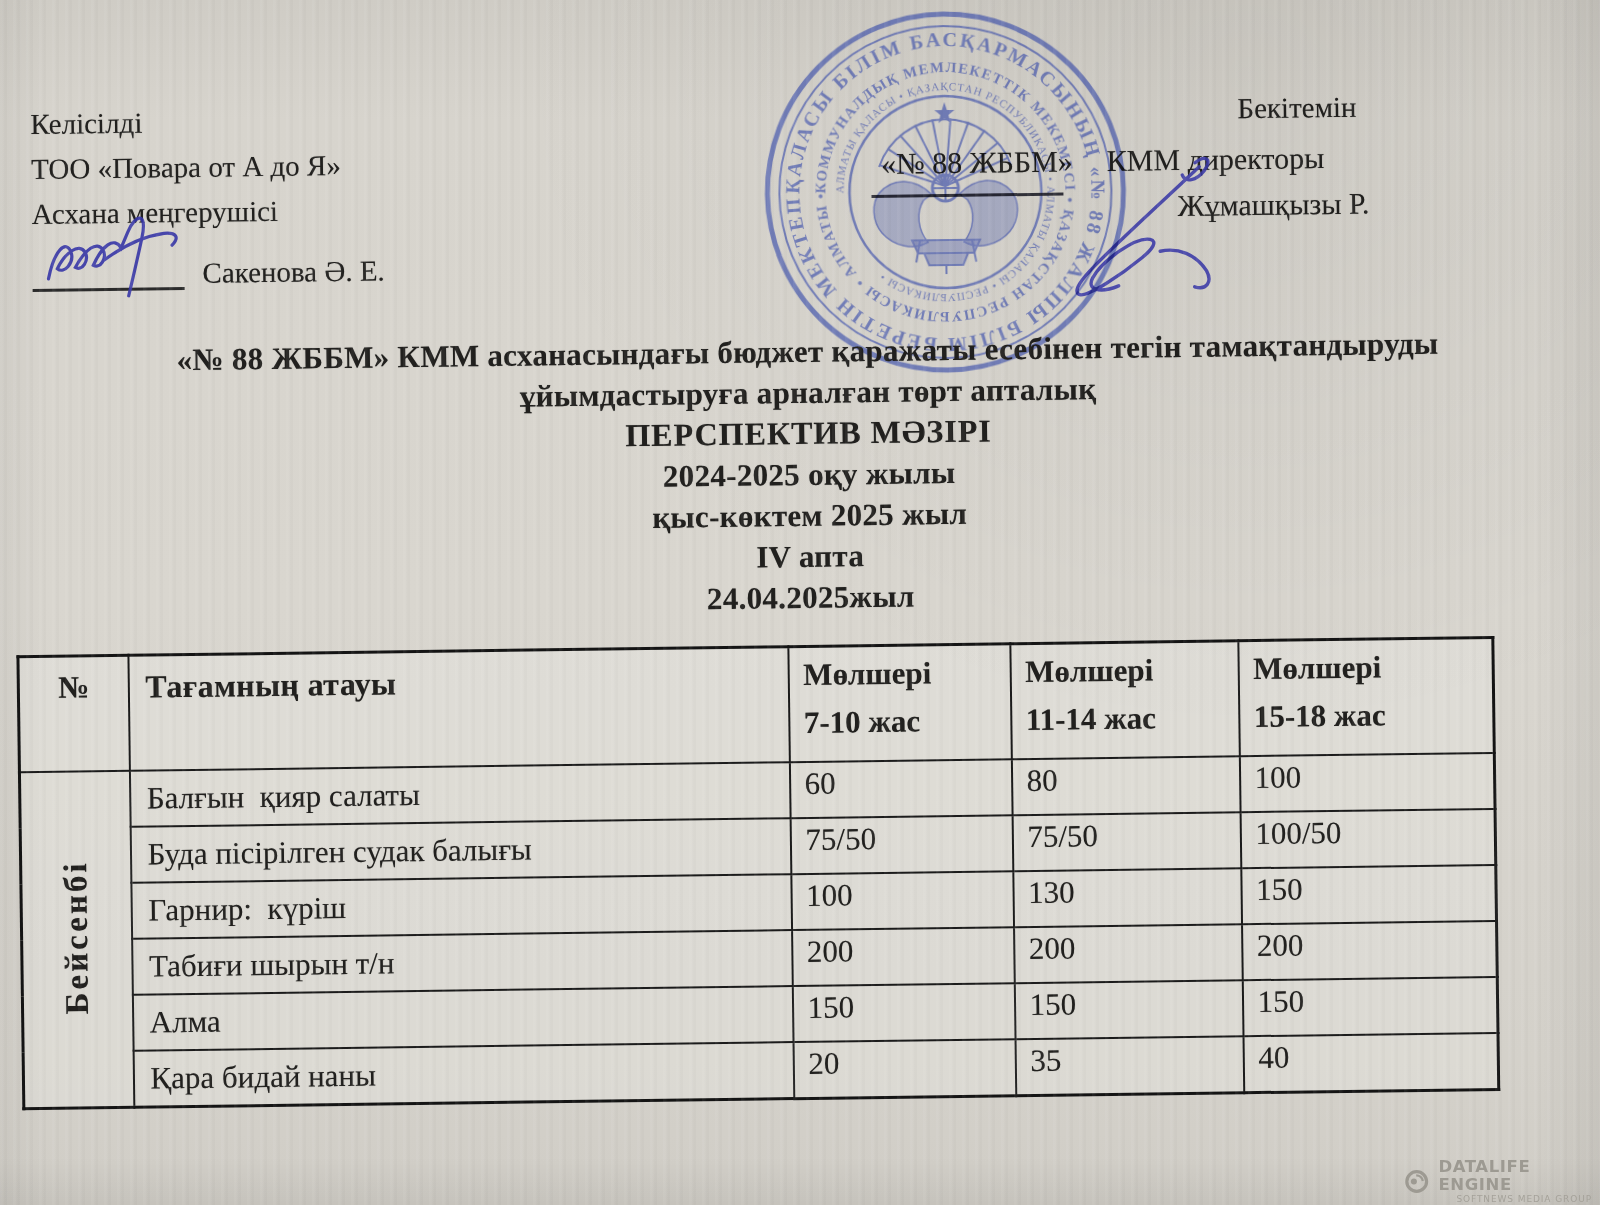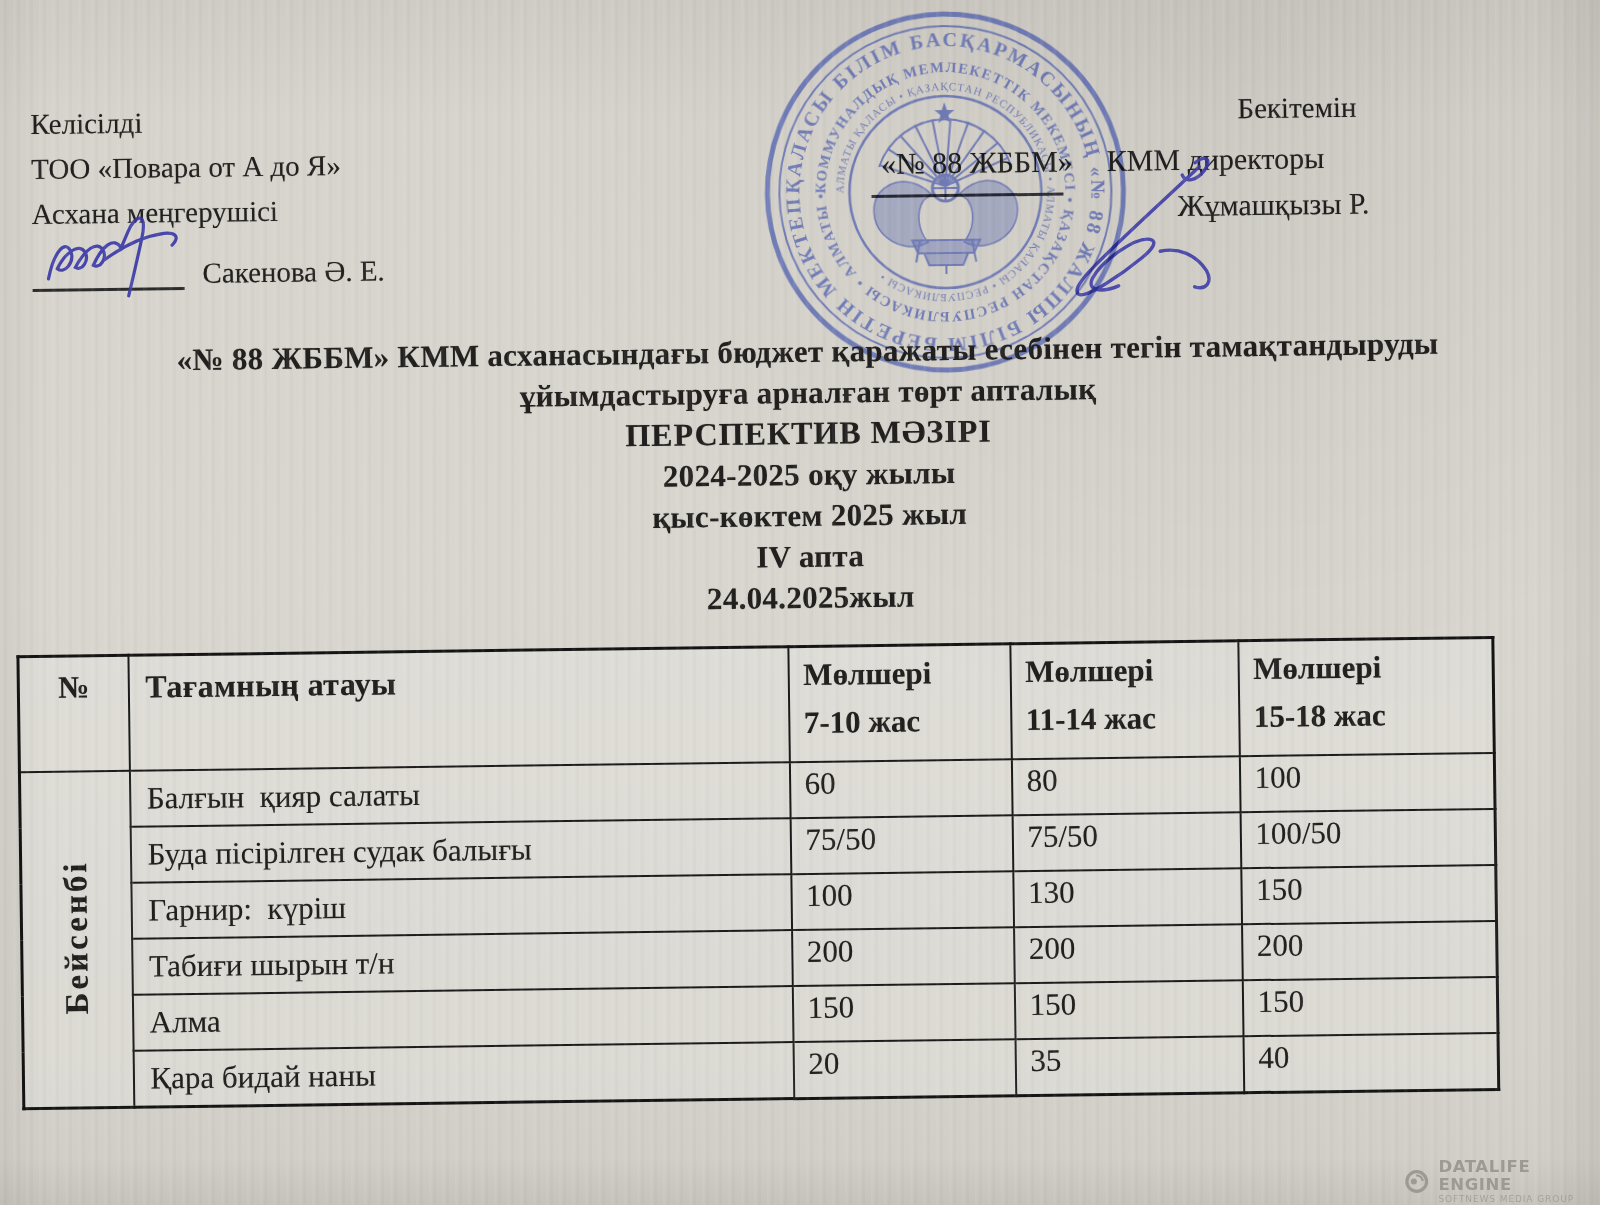--- a/index.html
+++ b/index.html
@@ -55,21 +55,21 @@
   tr.r{height:56px;}
   td.day-cell{text-align:center;vertical-align:middle;}
   td.day-cell span{writing-mode:vertical-rl;transform:rotate(180deg);font-weight:bold;font-size:33px;letter-spacing:3px;display:inline-block;}
   td.dish{font-size:31px;padding-left:16px;vertical-align:middle;white-space:pre;}
   td.val{font-size:31px;padding:3px 0 0 14px;vertical-align:top;}
 
   
   .watermark{position:absolute;left:1404px;top:1158px;display:flex;align-items:center;gap:9px;z-index:6;
     font-family:"DejaVu Sans","Liberation Sans",sans-serif;}
   .wm-text .wm-title{font-size:16.5px;font-weight:bold;letter-spacing:.6px;color:#9d9a92;line-height:18px;}
-  .wm-text .wm-sub{font-size:9px;letter-spacing:.9px;color:#a5a29a;line-height:11px;}
+  .wm-text .wm-sub{font-size:9px;letter-spacing:.9px;color:#a5a29a;line-height:11px;margin-left:18px;}
 </style>
 </head>
 <body>
 
 <div class="scan">
   <div class="tilt">
 
     <div class="approval-left inktext">
       <div>Келісілді</div>
       <div>ТОО «Повара от А до Я»</div>

